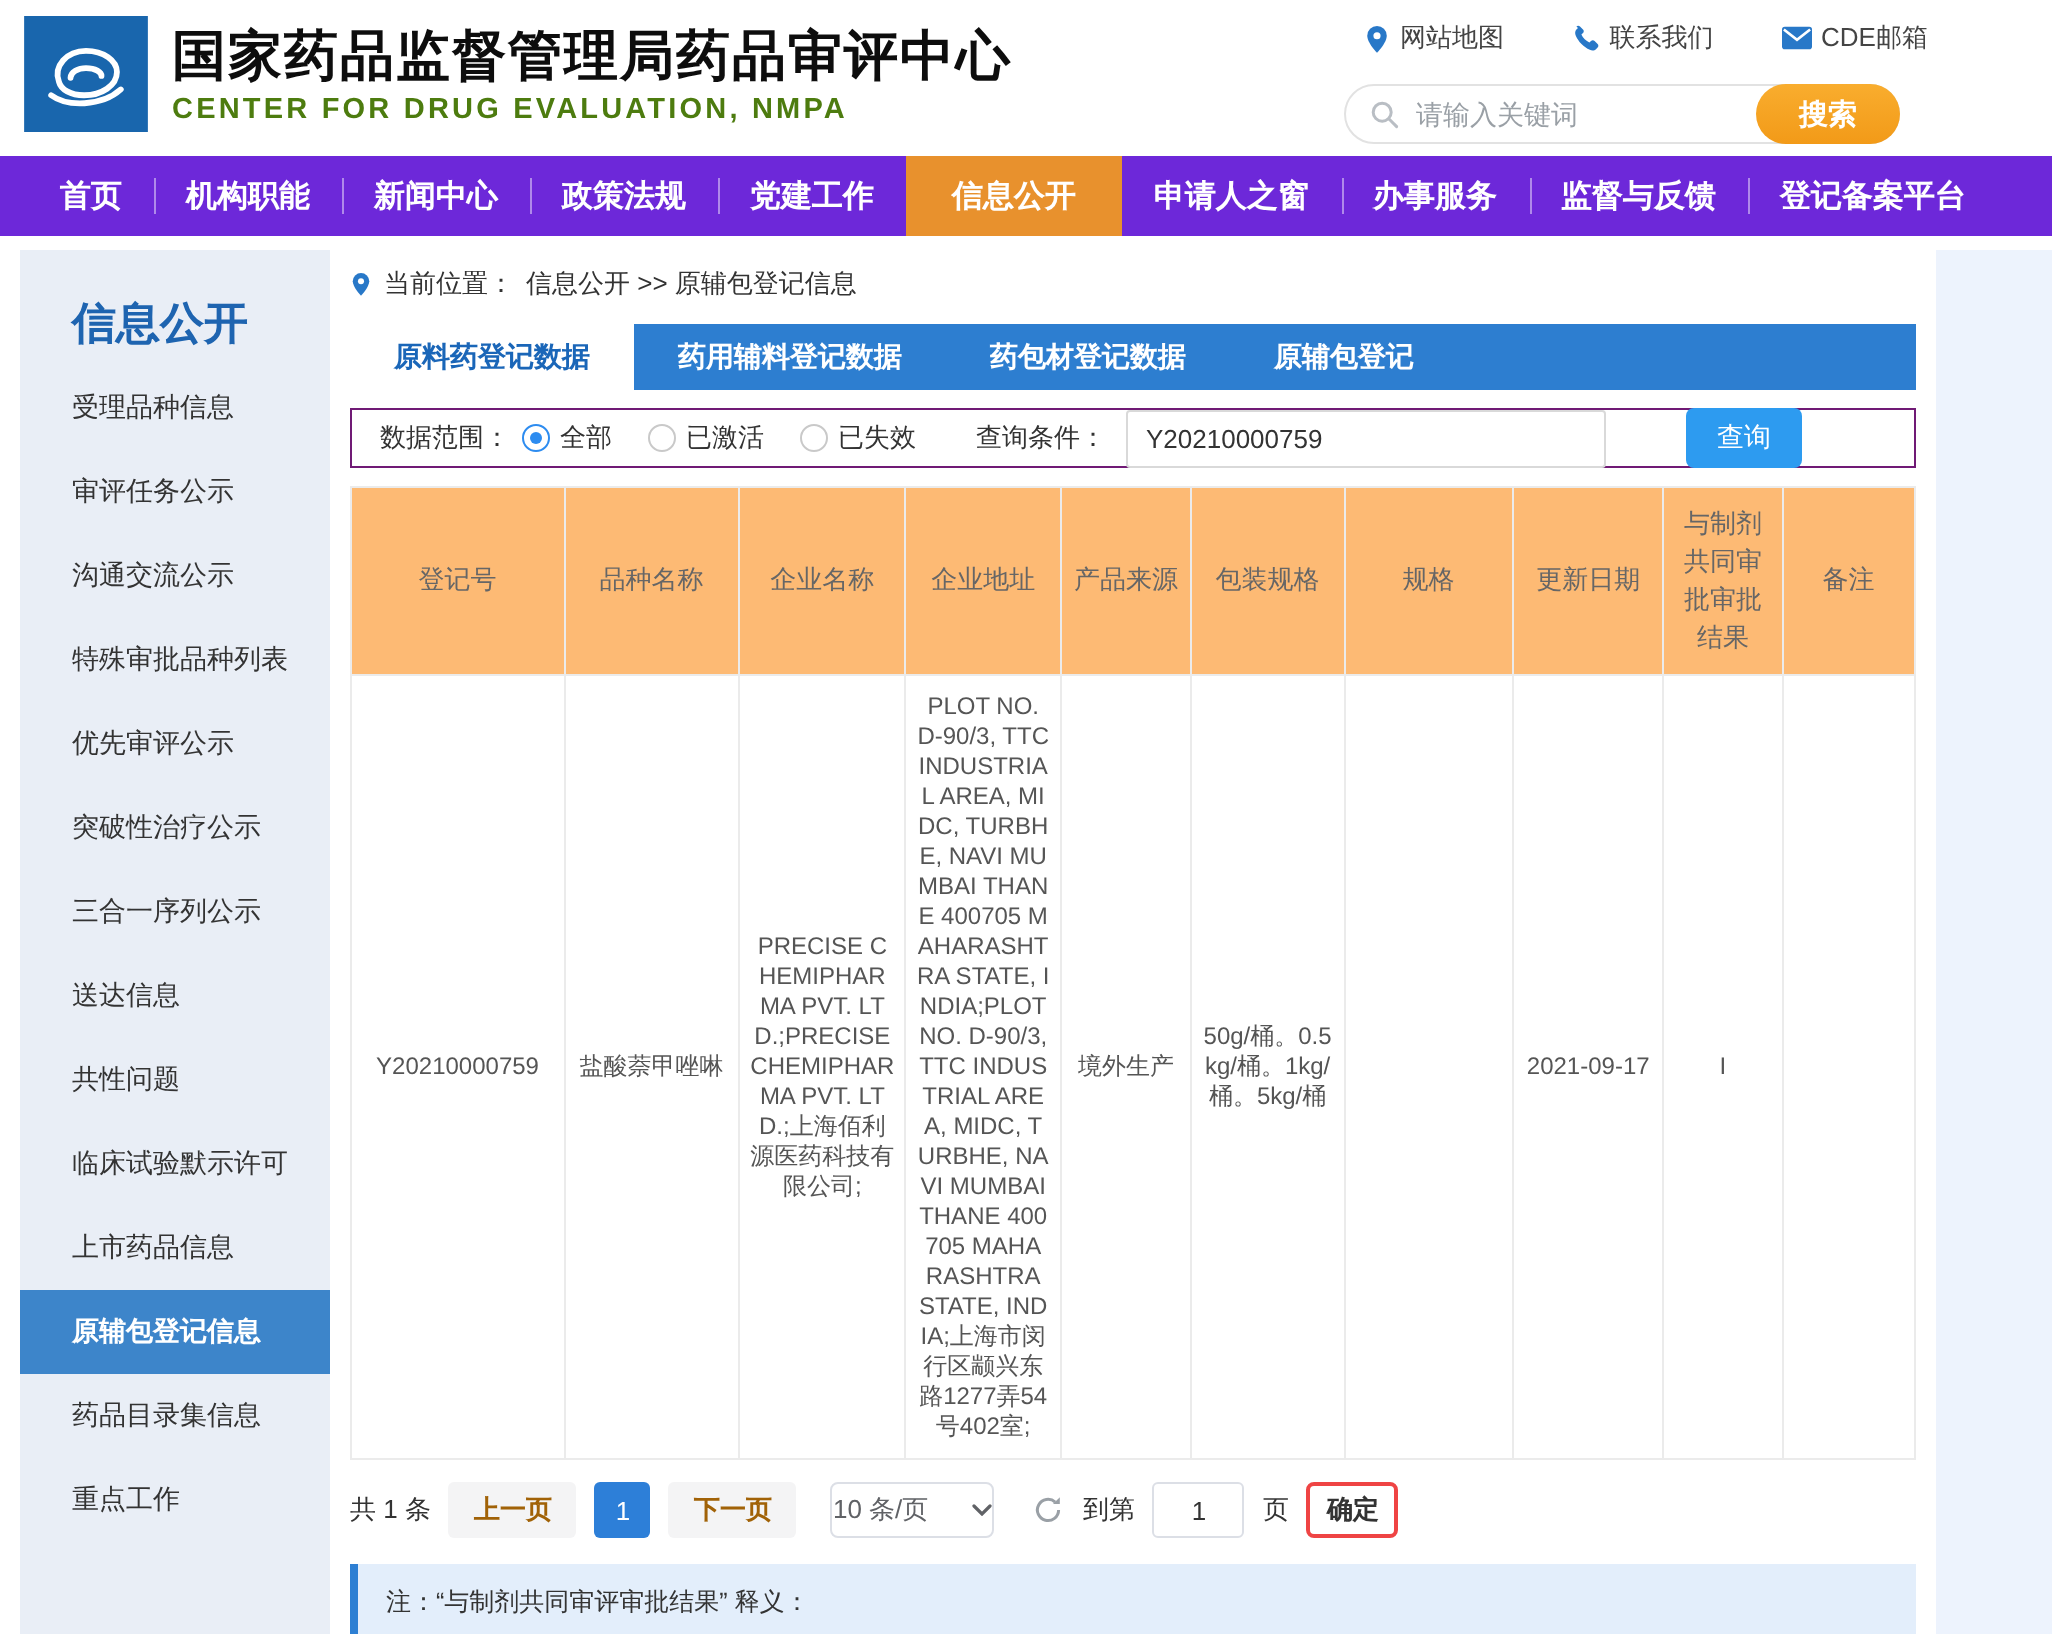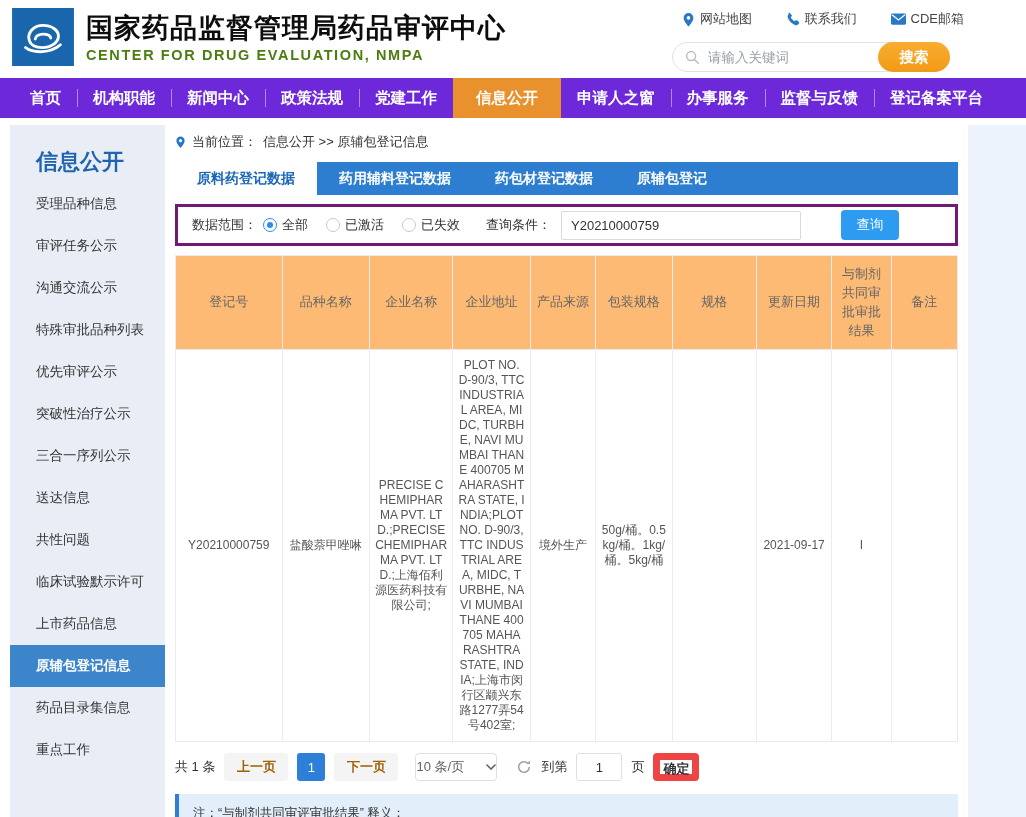--- a/index.html
+++ b/index.html
@@ -42,21 +42,21 @@
   .side-item.active { background:#3d85ca; color:#fff; font-weight:bold; }
   .content { width:783px; flex:0 0 783px; margin-left:10px; padding-top:8px; }
   .right-strip { flex:1; background:#edf3fd; margin-left:10px; }
   
   .breadcrumb { display:flex; align-items:center; gap:6px; font-size:13px; color:#333; height:18px; }
   
   .tabs { display:flex; background:#2d7ed0; height:33px; margin-top:11px; }
   .tab { display:flex; align-items:center; padding:0 22px; color:#fff; font-size:14px; font-weight:600; cursor:pointer; }
   .tab.active { background:#fff; color:#1a66b8; }
   
-  .filter { border:3px solid #701a75; height:42px; margin-top:9px; display:flex; align-items:center;
+  .filter { border:1px solid #701a75; height:30px; margin-top:9px; display:flex; align-items:center;
     padding:0 14px; font-size:13px; color:#333; }
   .radio-group { display:flex; align-items:center; gap:18px; margin-left:6px; }
   .radio-opt { display:flex; align-items:center; gap:5px; cursor:pointer; }
   .radio { width:14px; height:14px; border:1px solid #c9c9c9; border-radius:50%; background:#fff; display:inline-block; }
   .radio.checked { border-color:#2d8cf0; }
   .radio.checked::after { content:""; display:block; width:6px; height:6px; border-radius:50%; background:#2d8cf0; margin:3px; }
   .query-group { margin-left:auto; display:flex; align-items:center; }
   .query-input { width:240px; height:29px; border:1px solid #d9d9d9; border-radius:2px;
     font-size:13px; color:#333; padding:0 9px; outline:0; font-family:inherit; }
   .query-btn { width:58px; height:30px; background:#2d9bf0; color:#fff; border:0; border-radius:4px;
@@ -70,21 +70,21 @@
   
   .pager { display:flex; align-items:center; margin-top:11px; font-size:13px; color:#333; gap:9px; }
   .pg-btn { height:28px; display:flex; align-items:center; justify-content:center; border-radius:3px; cursor:pointer; }
   .pg-disabled { width:64px; background:#f4f4f5; color:#a16207;font-weight:bold; }
   .pg-num { width:28px; background:#2d7fd8; color:#fff; }
   .pg-size { width:82px; height:28px; border:1px solid #dcdfe6; border-radius:4px; display:flex;
     align-items:center; justify-content:space-between; gap:6px; color:#606266; cursor:pointer; margin-left:8px; }
   .pg-refresh { margin-left:10px; cursor:pointer; display:flex; align-items:center; }
   .pg-goto-input { width:46px; height:28px; border:1px solid #dcdfe6; border-radius:3px; text-align:center;
     font-size:13px; color:#333; outline:0; font-family:inherit; }
-  .pg-ok { width:46px; height:28px; border:7px solid #ef4444; border-radius:4px; background:#fff;
+  .pg-ok { width:46px; height:28px; border:2px solid #ef4444; border-radius:4px; background:#fff;
     font-size:13px; font-weight:bold; color:#333; cursor:pointer; font-family:inherit; }
   
   .note { margin-top:13px; background:#e3eefb; border-left:4px solid #2d7fd3; padding:9px 14px 11px;
     font-size:12.5px; color:#333; line-height:1.75; }
 </style>
 </head>
 <body>
 
 <div class="header">
   <div class="brand">

